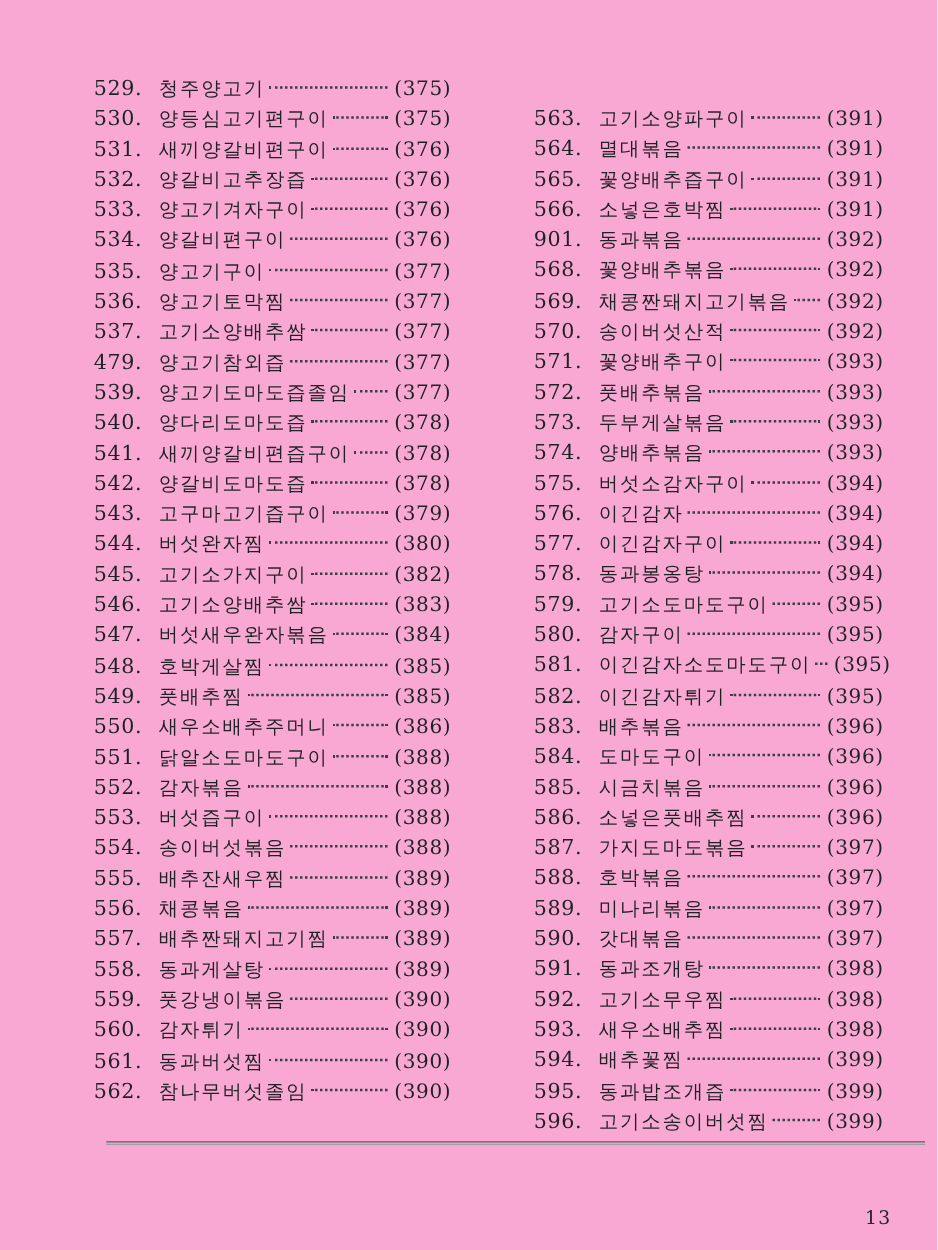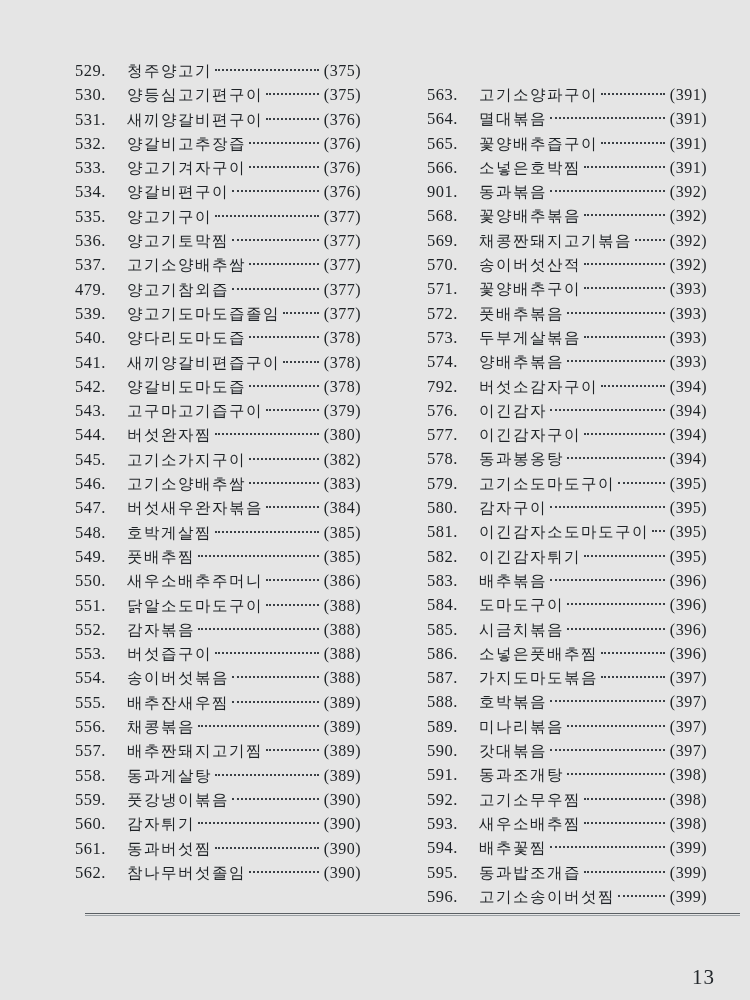--- a/index.html
+++ b/index.html
@@ -6,22 +6,21 @@
   html, body {
     width: 750px; height: 1000px;
     background: #ffffff;
     font-family: "DejaVu Serif", "Liberation Serif", serif;
     color: #1e2226;
     overflow: hidden;
   }
   .page {
     position: relative;
     width: 750px; height: 1000px;
-    background: #e5e5e5;
-    font-family: Liberation Serif, serif;
+    background: #f9a8d4;
   }
   .toc-wrap {
     position: absolute;
     top: 61px; left: 75px;
     width: 632px;
     display: flex;
     justify-content: space-between;
   }
   .toc-col { width: 286px; }
   .toc-col.right { width: 280px; margin-top: 24px; }
@@ -62,21 +61,21 @@
     top: 913px;
     width: 655px;
     height: 3px;
     border-top: 1.5px solid #5a5f63;
     border-bottom: 1px solid #9aa0a4;
   }
   .folio {
     position: absolute;
     top: 965px;
     left: 692px;
-    font-size: 21px;
+    font-size: 15px;
     letter-spacing: 1px;
     color: #23282c;
   }
 </style>
 </head>
 <body>
 
 <div class="page">
 
   <div class="toc-wrap">
@@ -353,21 +352,21 @@
           <span class="leader"></span>
           <span class="entry-page">(393)</span>
         </div>
         <div class="toc-row">
           <span class="entry-no">574.</span>
           <span class="entry-title">양배추볶음</span>
           <span class="leader"></span>
           <span class="entry-page">(393)</span>
         </div>
         <div class="toc-row">
-          <span class="entry-no">792.</span>
+          <span class="entry-no">575.</span>
           <span class="entry-title">버섯소감자구이</span>
           <span class="leader"></span>
           <span class="entry-page">(394)</span>
         </div>
         <div class="toc-row">
           <span class="entry-no">576.</span>
           <span class="entry-title">이긴감자</span>
           <span class="leader"></span>
           <span class="entry-page">(394)</span>
         </div>

